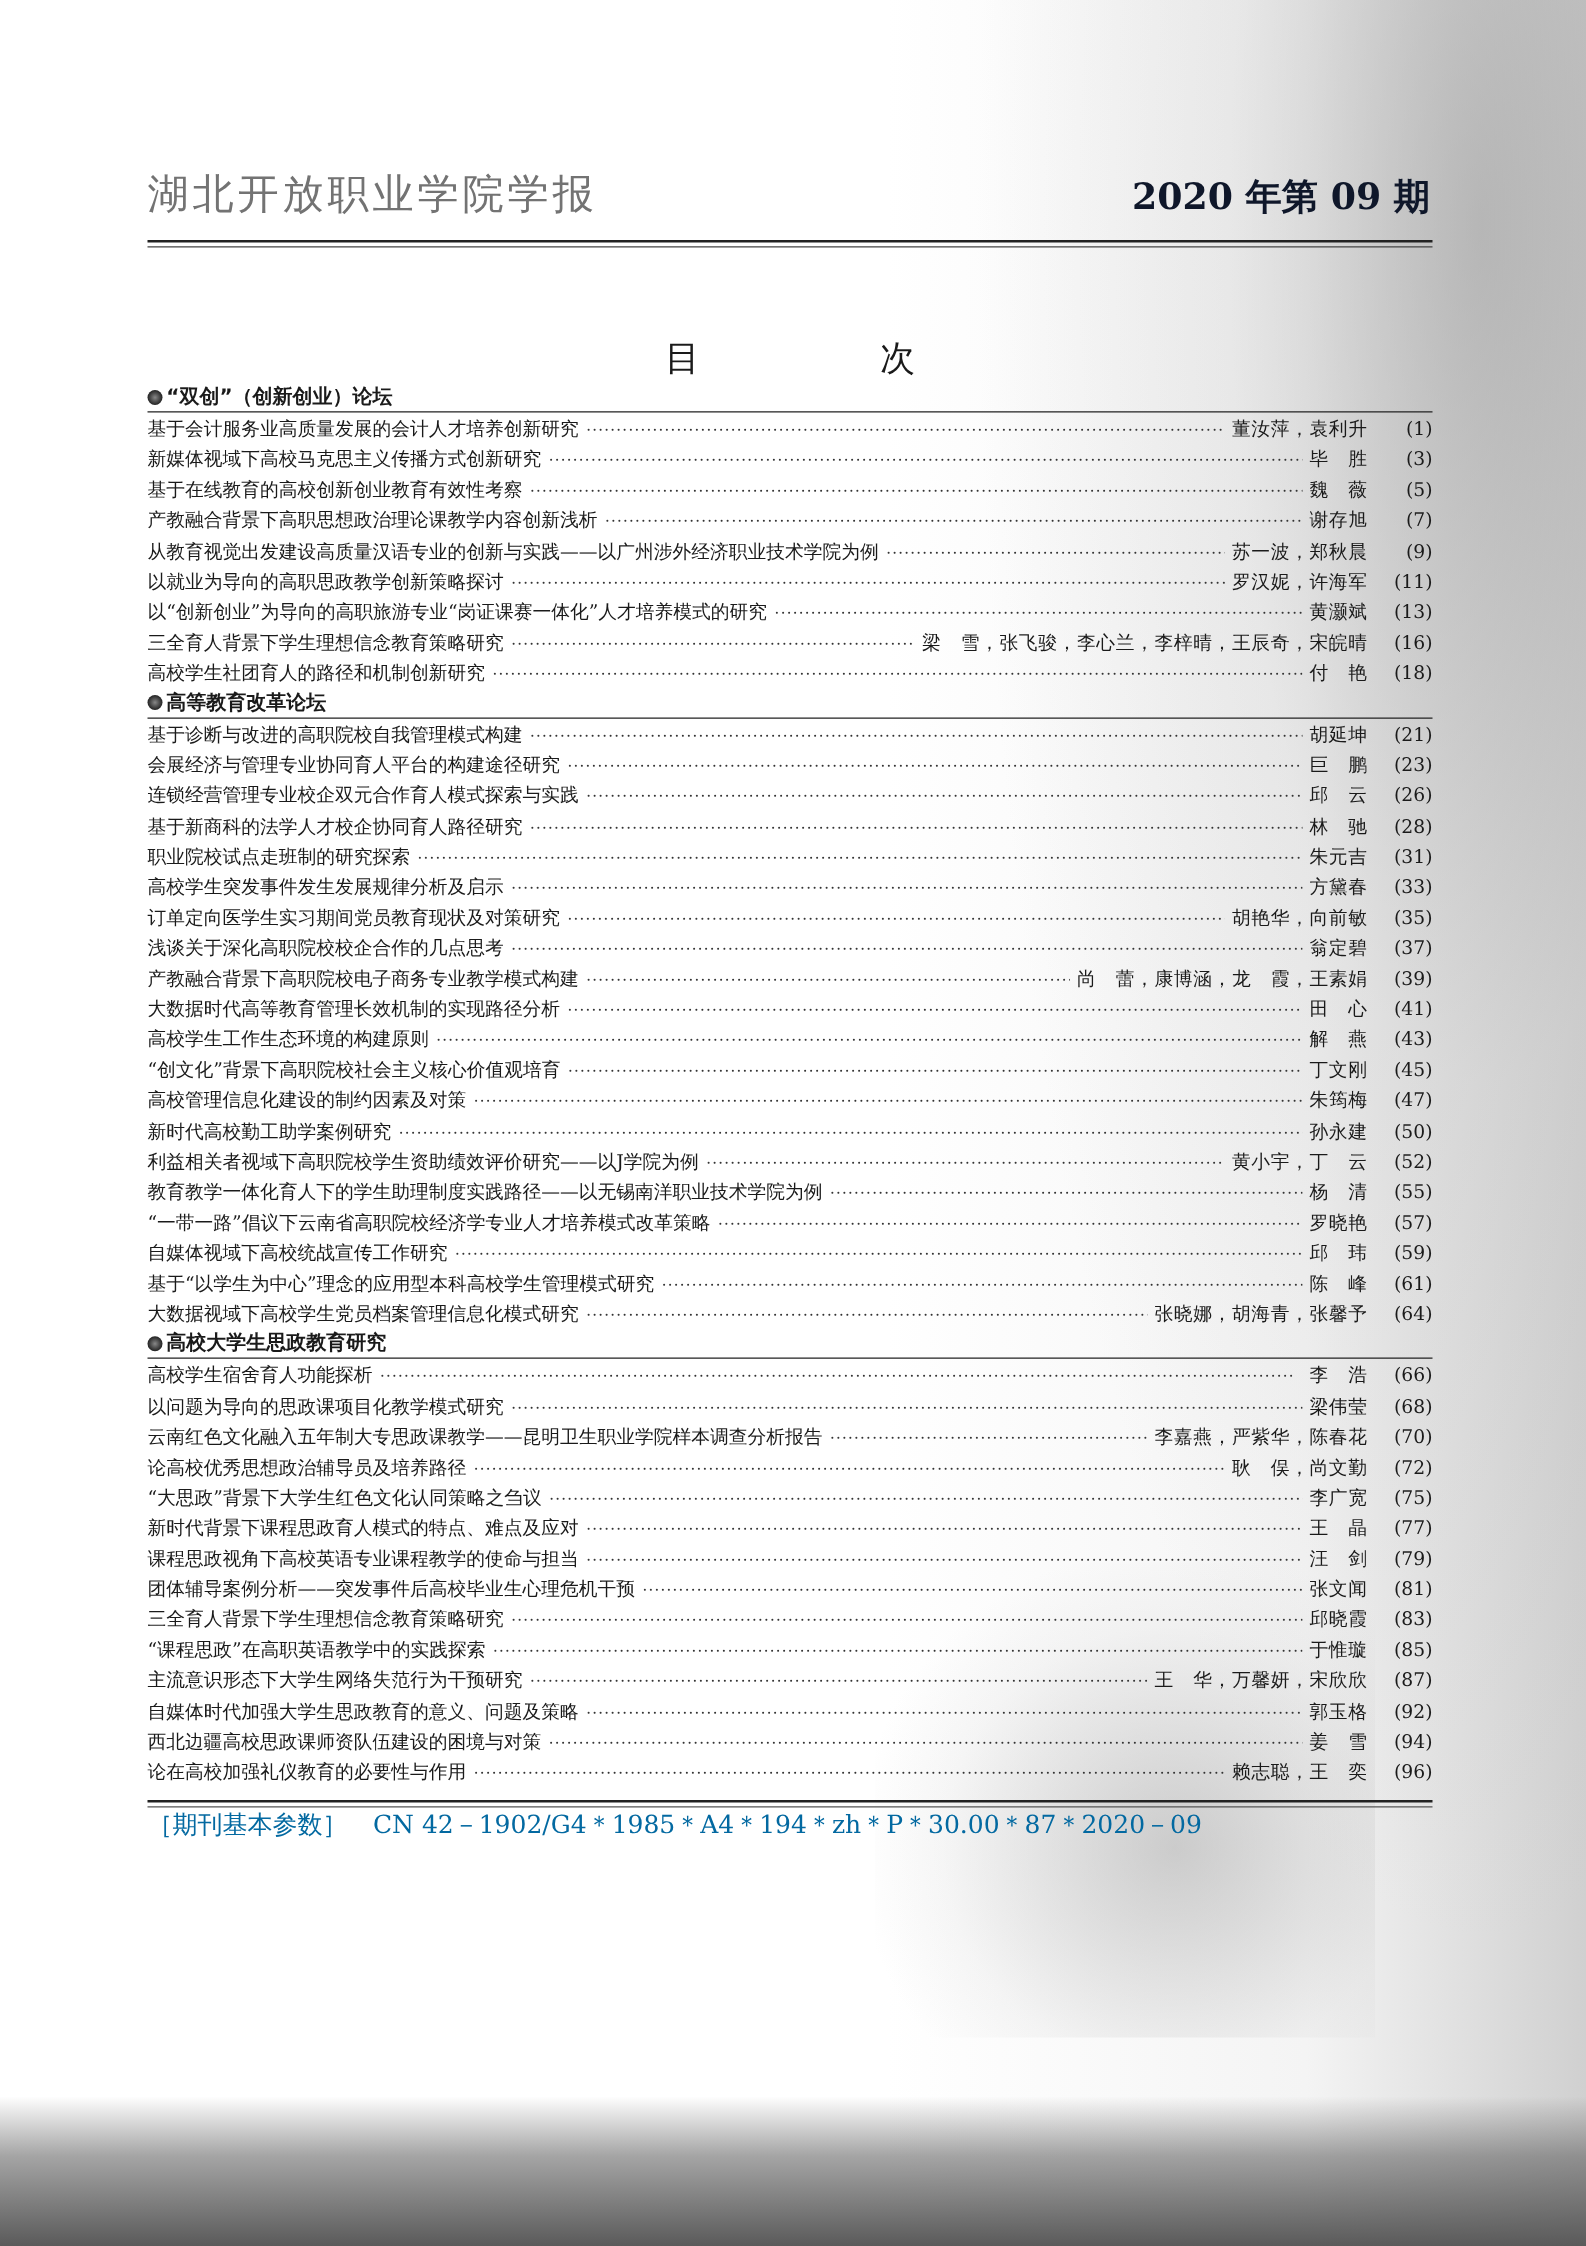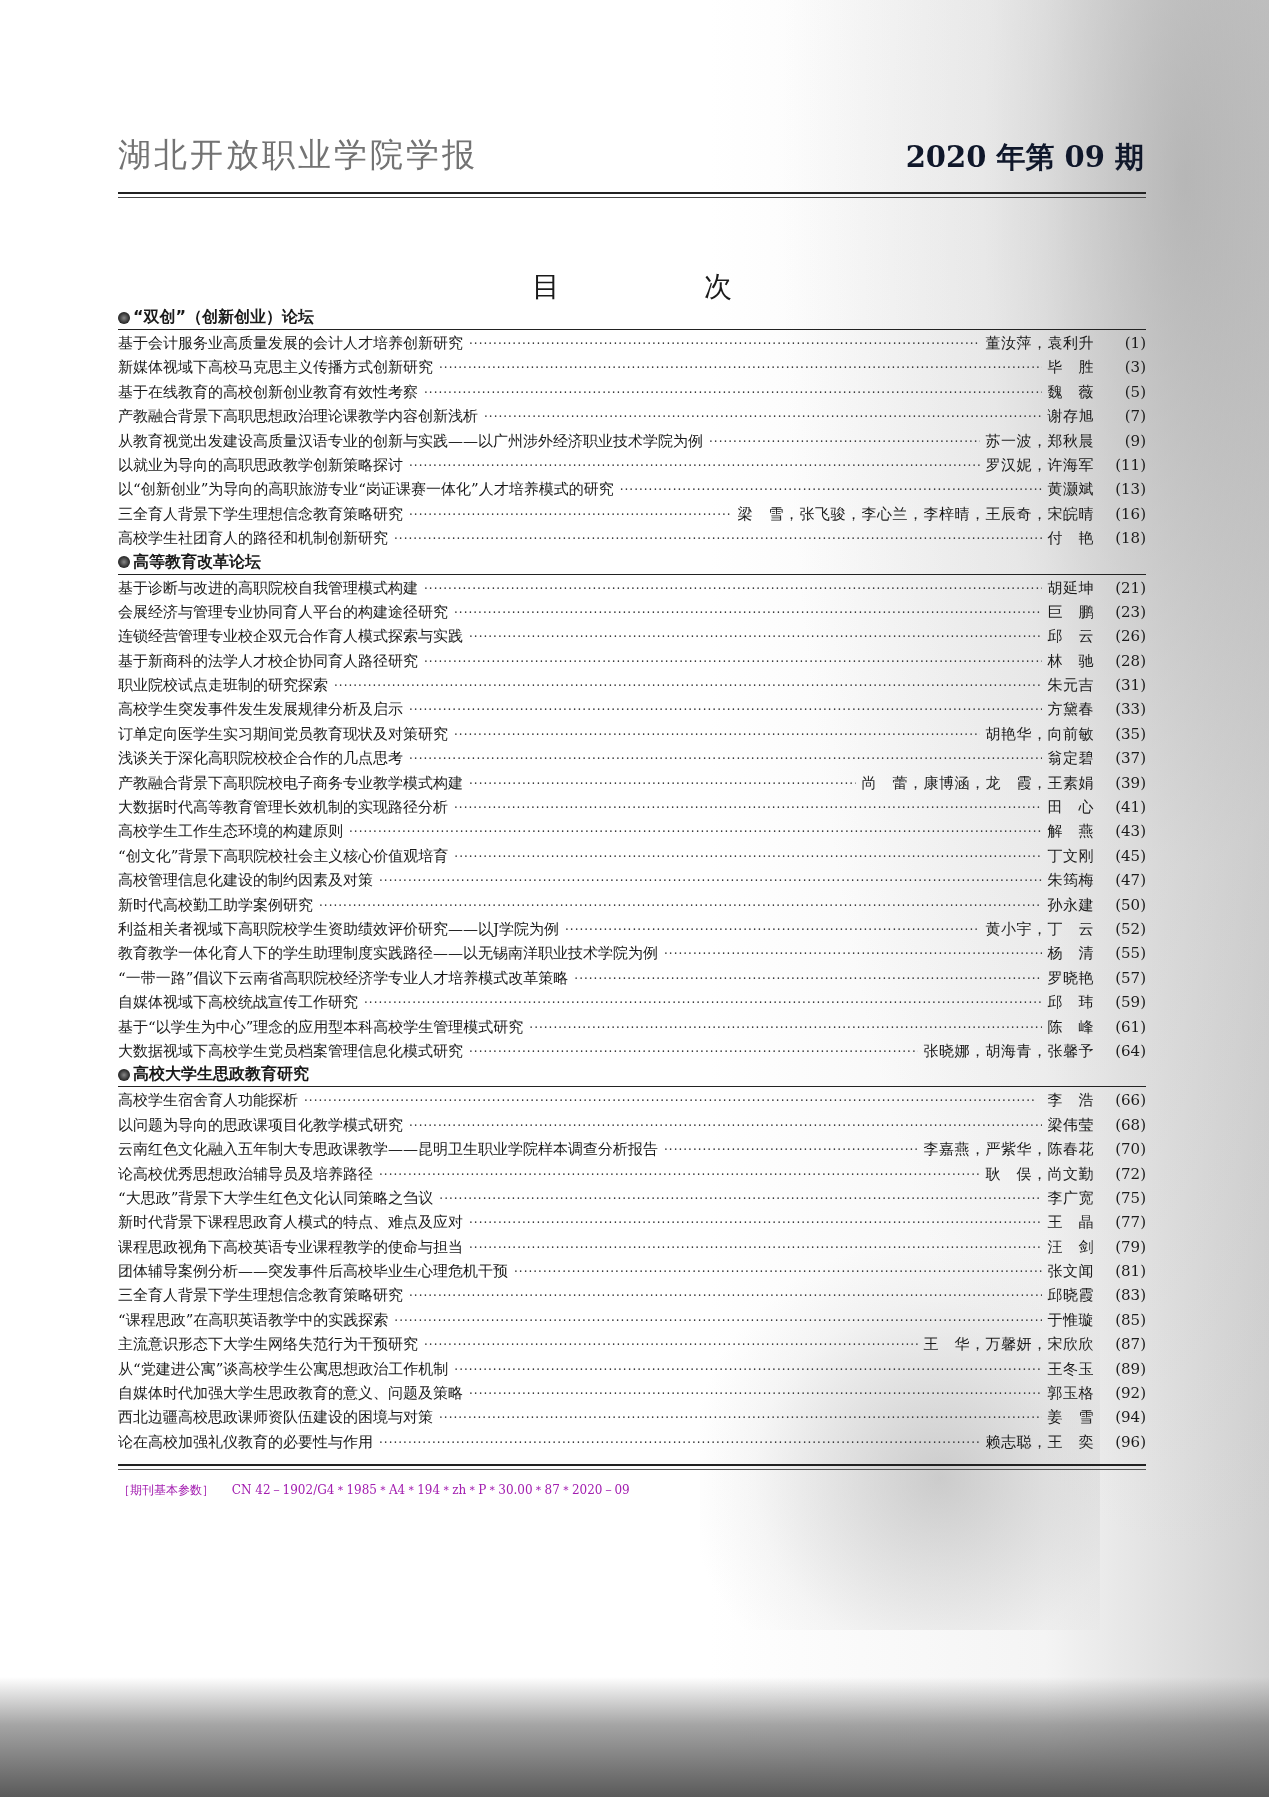--- a/index.html
+++ b/index.html
@@ -127,23 +127,22 @@
       width: 52px;
       text-align: right;
     }
     .footer-rule {
       margin-top: 10px;
       border-top: 2px solid #222;
       border-bottom: 1px solid #555;
       height: 3px;
     }
     .footer {
-      margin-top: 12px;
-      font-size: 12px;
-      color: #a21caf;
+      font-size: 20px;
+      color: #0369a1;
     }
     .footer .label { margin-right: 14px; }
   </style>
 </head>
 <body>
 
 <div class="shade-right"></div>
 <div class="shade-mid"></div>
 
 <div class="page">
@@ -407,26 +406,20 @@
           <span class="authors">于惟璇</span>
           <span class="page-no">(85)</span>
         </div>
         <div class="entry">
           <span class="title">主流意识形态下大学生网络失范行为干预研究</span>
           <span class="leader"></span>
           <span class="authors">王　华，万馨妍，宋欣欣</span>
           <span class="page-no">(87)</span>
         </div>
         <div class="entry">
-          <span class="title">从“党建进公寓”谈高校学生公寓思想政治工作机制</span>
-          <span class="leader"></span>
-          <span class="authors">王冬玉</span>
-          <span class="page-no">(89)</span>
-        </div>
-        <div class="entry">
           <span class="title">自媒体时代加强大学生思政教育的意义、问题及策略</span>
           <span class="leader"></span>
           <span class="authors">郭玉格</span>
           <span class="page-no">(92)</span>
         </div>
         <div class="entry">
           <span class="title">西北边疆高校思政课师资队伍建设的困境与对策</span>
           <span class="leader"></span>
           <span class="authors">姜　雪</span>
           <span class="page-no">(94)</span>

